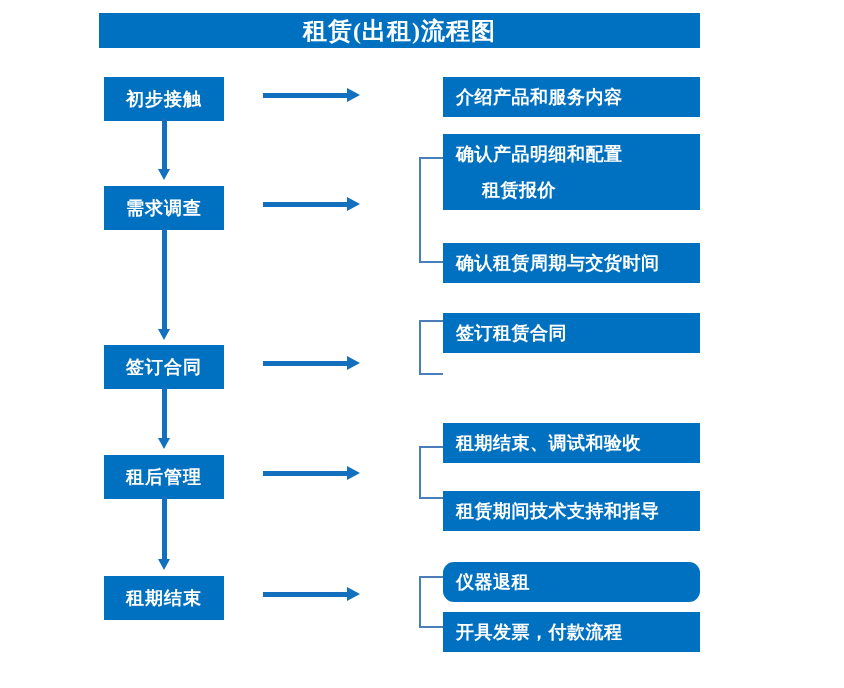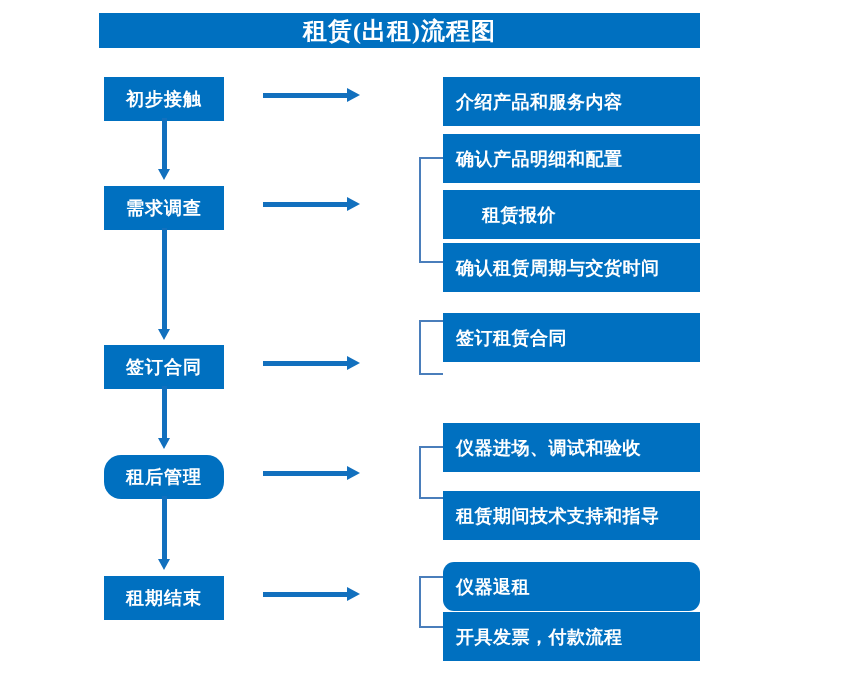--- a/index.html
+++ b/index.html
@@ -28,21 +28,21 @@
     font-size:18px; font-weight:bold;
     box-sizing:border-box;
   }
   .node.left{
     width:120px; height:44px;
     left:104px;
     justify-content:center;
     letter-spacing:1px;
   }
   .node.right{
-    width:257px; height:49px;
+    width:257px; height:40px;
     left:443px;
     justify-content:flex-start;
     padding-left:13px;
     letter-spacing:0.5px;
   }
 
   
   .h-arrow{
     position:absolute;
     left:263px; width:97px; height:14px;
@@ -89,21 +89,21 @@
 </head>
 <body>
 
 <div id="canvas">
 
   <div class="title-bar">租赁(出租)流程图</div>
 
   <div class="node left" style="top:77px;">初步接触</div>
   <div class="node left" style="top:345px;">签订合同</div>
   <div class="node left" style="top:186px;">需求调查</div>
-  <div class="node left" style="top:455px;border-radius:17px;">租后管理</div>
+  <div class="node left" style="top:455px;">租后管理</div>
   <div class="node left" style="top:576px;">租期结束</div>
 
   <div class="v-arrow" style="top:118px;height:62px;">
     <div class="shaft" style="height:51px;"></div>
     <div class="head" style="top:51px;"></div>
   </div>
   <div class="v-arrow" style="top:228px;height:112px;">
     <div class="shaft" style="height:101px;"></div>
     <div class="head" style="top:101px;"></div>
   </div>
@@ -137,21 +137,21 @@
       <div class="head"></div>
   </div>
 
   <div class="bracket" style="top:157px;height:106px;"></div>
   <div class="bracket" style="top:320px;height:55px;"></div>
   <div class="bracket" style="top:446px;height:53px;"></div>
   <div class="bracket" style="top:576px;height:52px;"></div>
 
   <div class="node right" style="top:77px;">介绍产品和服务内容</div>
   <div class="node right" style="top:134px;">确认产品明细和配置</div>
-  <div class="node right" style="top:190px;padding-left:39px;">租赁报价</div>
+  <div class="node right" style="top:170px;padding-left:39px;">租赁报价</div>
   <div class="node right" style="top:243px;">确认租赁周期与交货时间</div>
   <div class="node right" style="top:313px;">签订租赁合同</div>
-  <div class="node right" style="top:423px;">仪器进场、调试和验收</div>
+  <div class="node right" style="top:423px;">租期结束、调试和验收</div>
   <div class="node right" style="top:491px;">租赁期间技术支持和指导</div>
   <div class="node right" style="top:562px;border-radius:11px;">仪器退租</div>
   <div class="node right" style="top:612px;text-align:right;">开具发票，付款流程</div>
 
 </div>
 
 </body></html>

